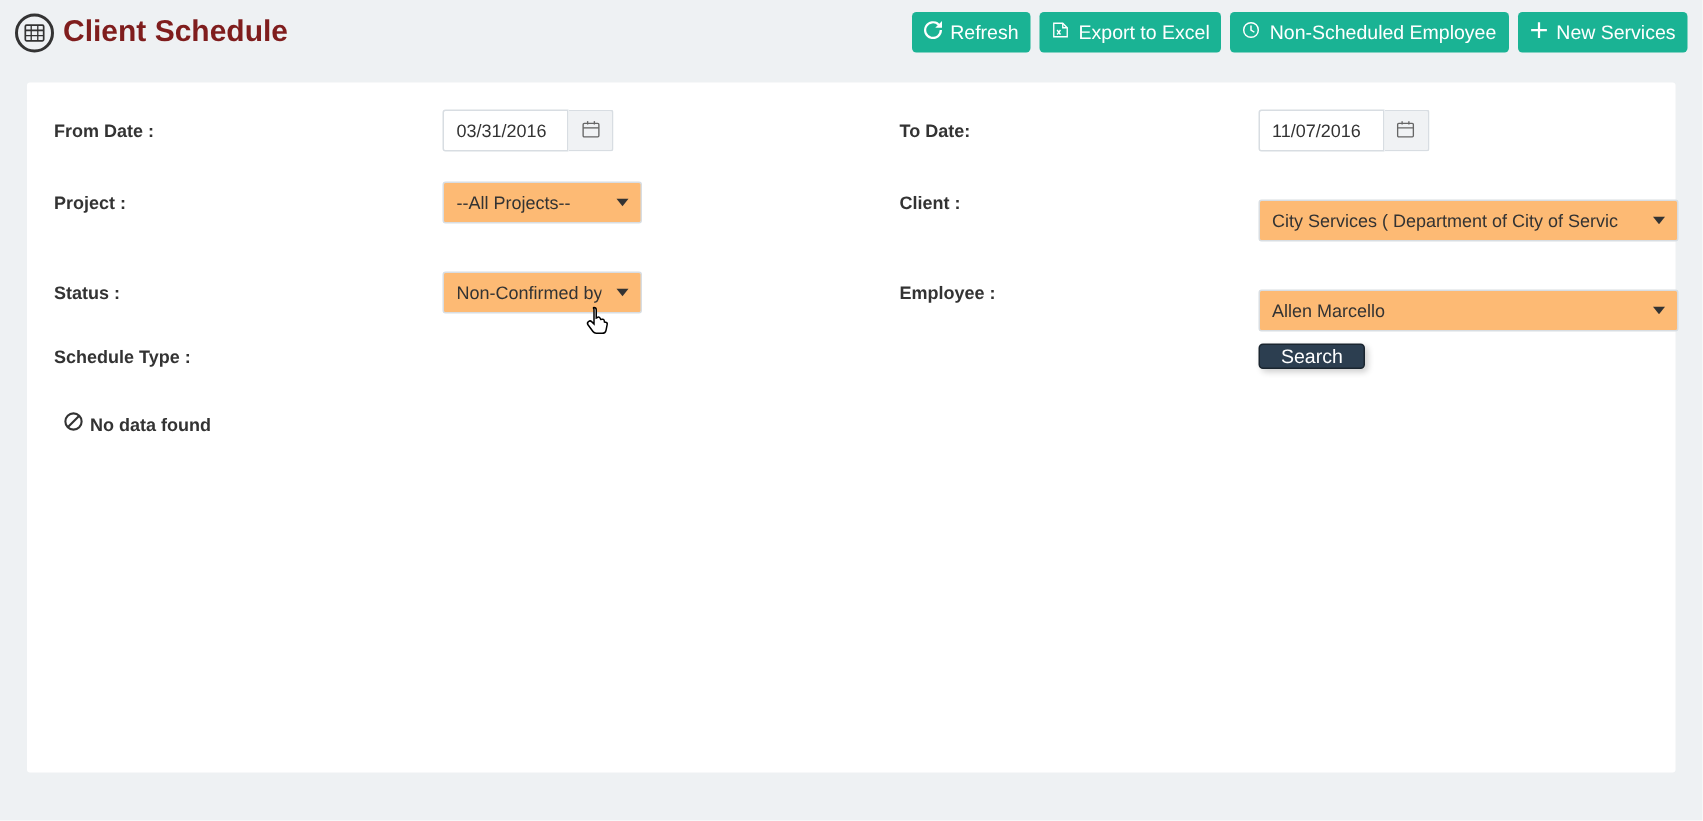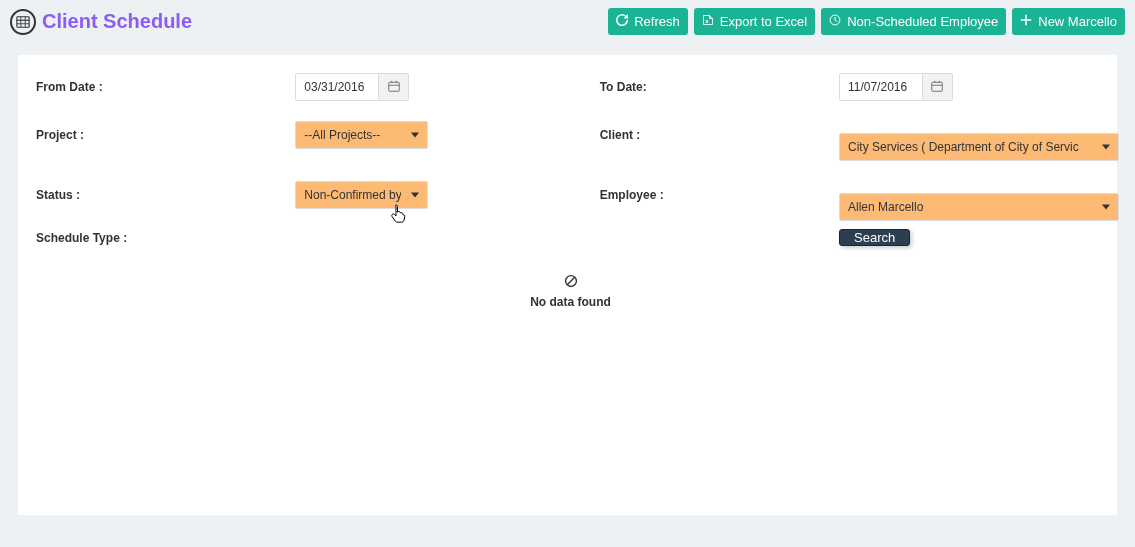--- a/index.html
+++ b/index.html
@@ -37,21 +37,21 @@
       align-items: center;
       justify-content: center;
     }
     .title-icon svg {
       width: 14px;
       height: 14px;
     }
     .page-title {
       font-size: 20px;
       font-weight: bold;
-      color: #8b5cf6;
+      color: #7f1d1d;
     }
     .action-bar {
       display: flex;
       gap: 6px;
     }
     .btn {
       display: inline-flex;
       align-items: center;
       gap: 6px;
       padding: 6px 8px;
@@ -151,21 +151,20 @@
     }
     .no-data {
       margin-top: 28px;
       margin-left: 6px;
       display: flex;
       align-items: center;
       gap: 4px;
       font-weight: bold;
       font-size: 12px;
       color: #333;
-      flex-direction: column;
     }
     .no-data svg {
       width: 14px;
       height: 14px;
     }
     .cursor-hand {
       position: absolute;
       left: 371px;
       top: 148px;
       pointer-events: none;
@@ -220,21 +219,21 @@
       <span><svg viewBox="0 0 16 16">
             <circle cx="8" cy="8" r="6.5" fill="none" stroke="#fff" stroke-width="1.3"></circle>
             <path d="M8 4v4l3 2" fill="none" stroke="#fff" stroke-width="1.3"></path>
           </svg></span>
       <span>Non-Scheduled Employee</span>
     </button>
     <button class="btn">
       <span><svg viewBox="0 0 16 16">
             <path d="M7 1h2v14H7z M1 7h14v2H1z"></path>
           </svg></span>
-      <span>New Marcello</span>
+      <span>New Services</span>
     </button>
   </div>
 </div>
 
 <div class="panel">
 
   <div class="filter-row">
     <div class="lbl col-label1">From Date :</div>
     <div class="col-field1">
       <div class="input-group">

